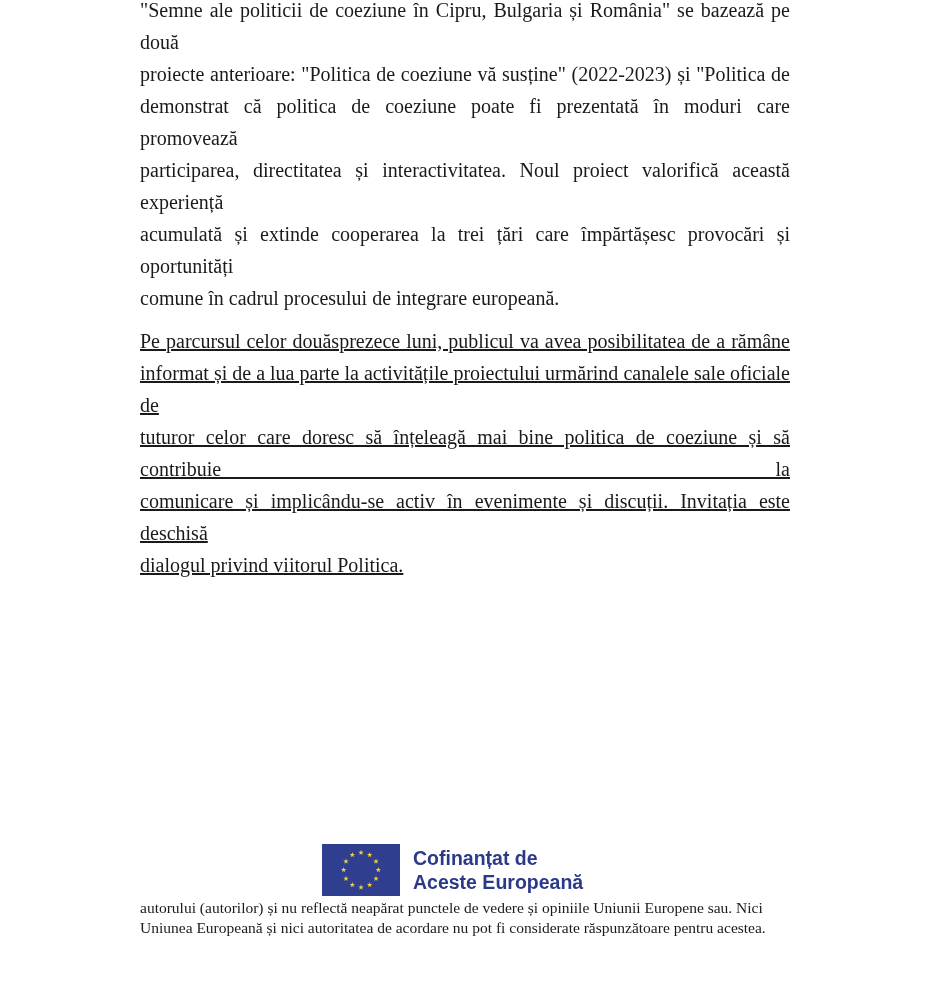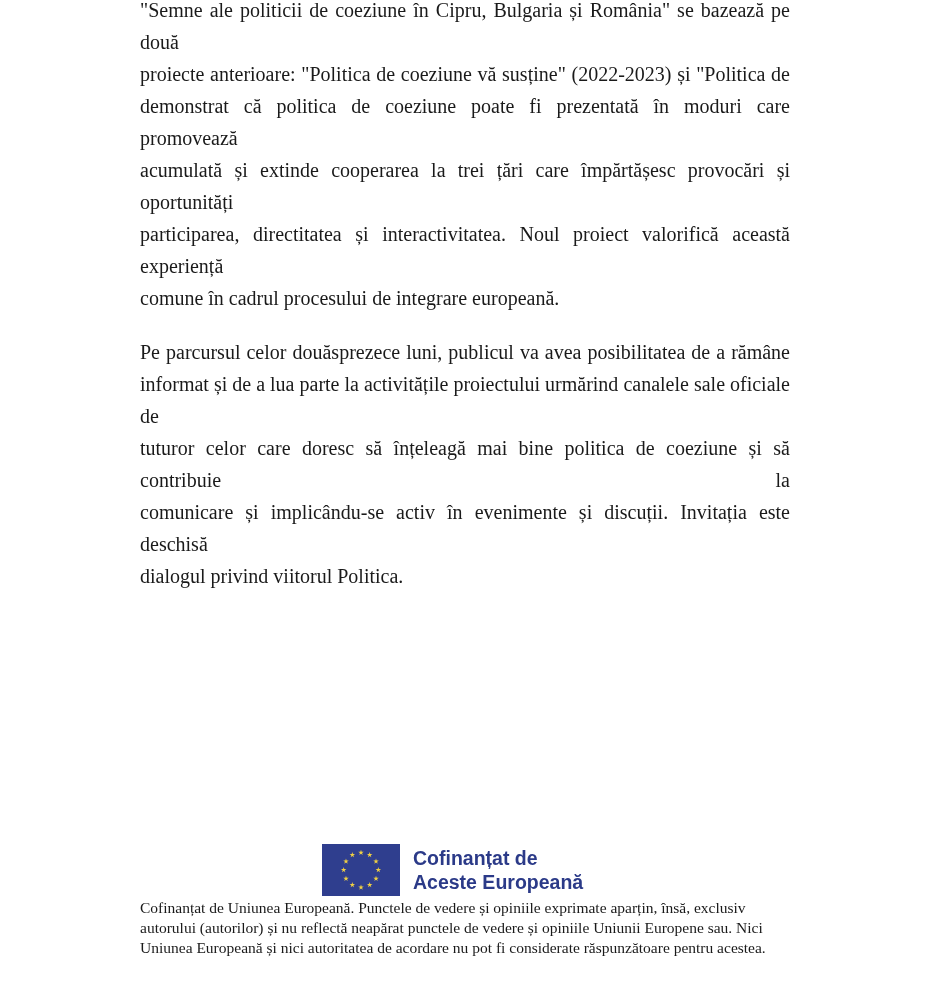--- a/index.html
+++ b/index.html
@@ -19,21 +19,21 @@
   
   .body-text {
     position: absolute;
     left: 140px;
     top: -6px;
     width: 650px;
     font-size: 20px;
     line-height: 32px;
   }
   .paragraph { margin: 0; }
-  .paragraph + .paragraph { margin-top: 22px; }
+  .paragraph + .paragraph { margin-top: 11px; text-decoration: underline; }
   .line {
     text-align: justify;
     text-align-last: justify;
   }
   .line.last {
     text-align: right;
     text-align-last: left;
   }
   
   .eu-logo {
@@ -69,22 +69,22 @@
 </head>
 <body>
 
 <div class="page">
 
   <div class="body-text">
     <div class="paragraph">
       <div class="line">"Semne ale politicii de coeziune în Cipru, Bulgaria și România" se bazează pe două</div>
       <div class="line">proiecte anterioare: "Politica de coeziune vă susține" (2022-2023) și "Politica de</div>
       <div class="line">demonstrat că politica de coeziune poate fi prezentată în moduri care promovează</div>
+      <div class="line">participarea, directitatea și interactivitatea. Noul proiect valorifică această experiență</div>
       <div class="line">acumulată și extinde cooperarea la trei țări care împărtășesc provocări și oportunități</div>
-      <div class="line">participarea, directitatea și interactivitatea. Noul proiect valorifică această experiență</div>
       <div class="line last">comune în cadrul procesului de integrare europeană.</div>
     </div>
     <div class="paragraph">
       <div class="line">Pe parcursul celor douăsprezece luni, publicul va avea posibilitatea de a rămâne</div>
       <div class="line">informat și de a lua parte la activitățile proiectului urmărind canalele sale oficiale de</div>
       <div class="line">tuturor celor care doresc să înțeleagă mai bine politica de coeziune și să contribuie la</div>
       <div class="line">comunicare și implicându-se activ în evenimente și discuții. Invitația este deschisă</div>
       <div class="line last">dialogul privind viitorul Politica.</div>
     </div>
   </div>
@@ -108,18 +108,17 @@
       <use href="#star" class="flag-star" transform="translate(83.04,60)"></use>
       <use href="#star" class="flag-star" transform="translate(105,38.04)"></use>
     </svg>
     <div class="eu-label">
       <div>Cofinanțat de</div>
       <div>Aceste Europeană</div>
     </div>
   </div>
 
   <div class="disclaimer">
-    <div class="dline">Cofinanțat de Uniunea Europeană. Punctele de vedere și opiniile exprimate aparțin, însă, exclusiv</div>
     <div class="dline">autorului (autorilor) și nu reflectă neapărat punctele de vedere și opiniile Uniunii Europene sau. Nici</div>
     <div class="dline">Uniunea Europeană și nici autoritatea de acordare nu pot fi considerate răspunzătoare pentru acestea.</div>
   </div>
 
 </div>
 
 </body></html>

